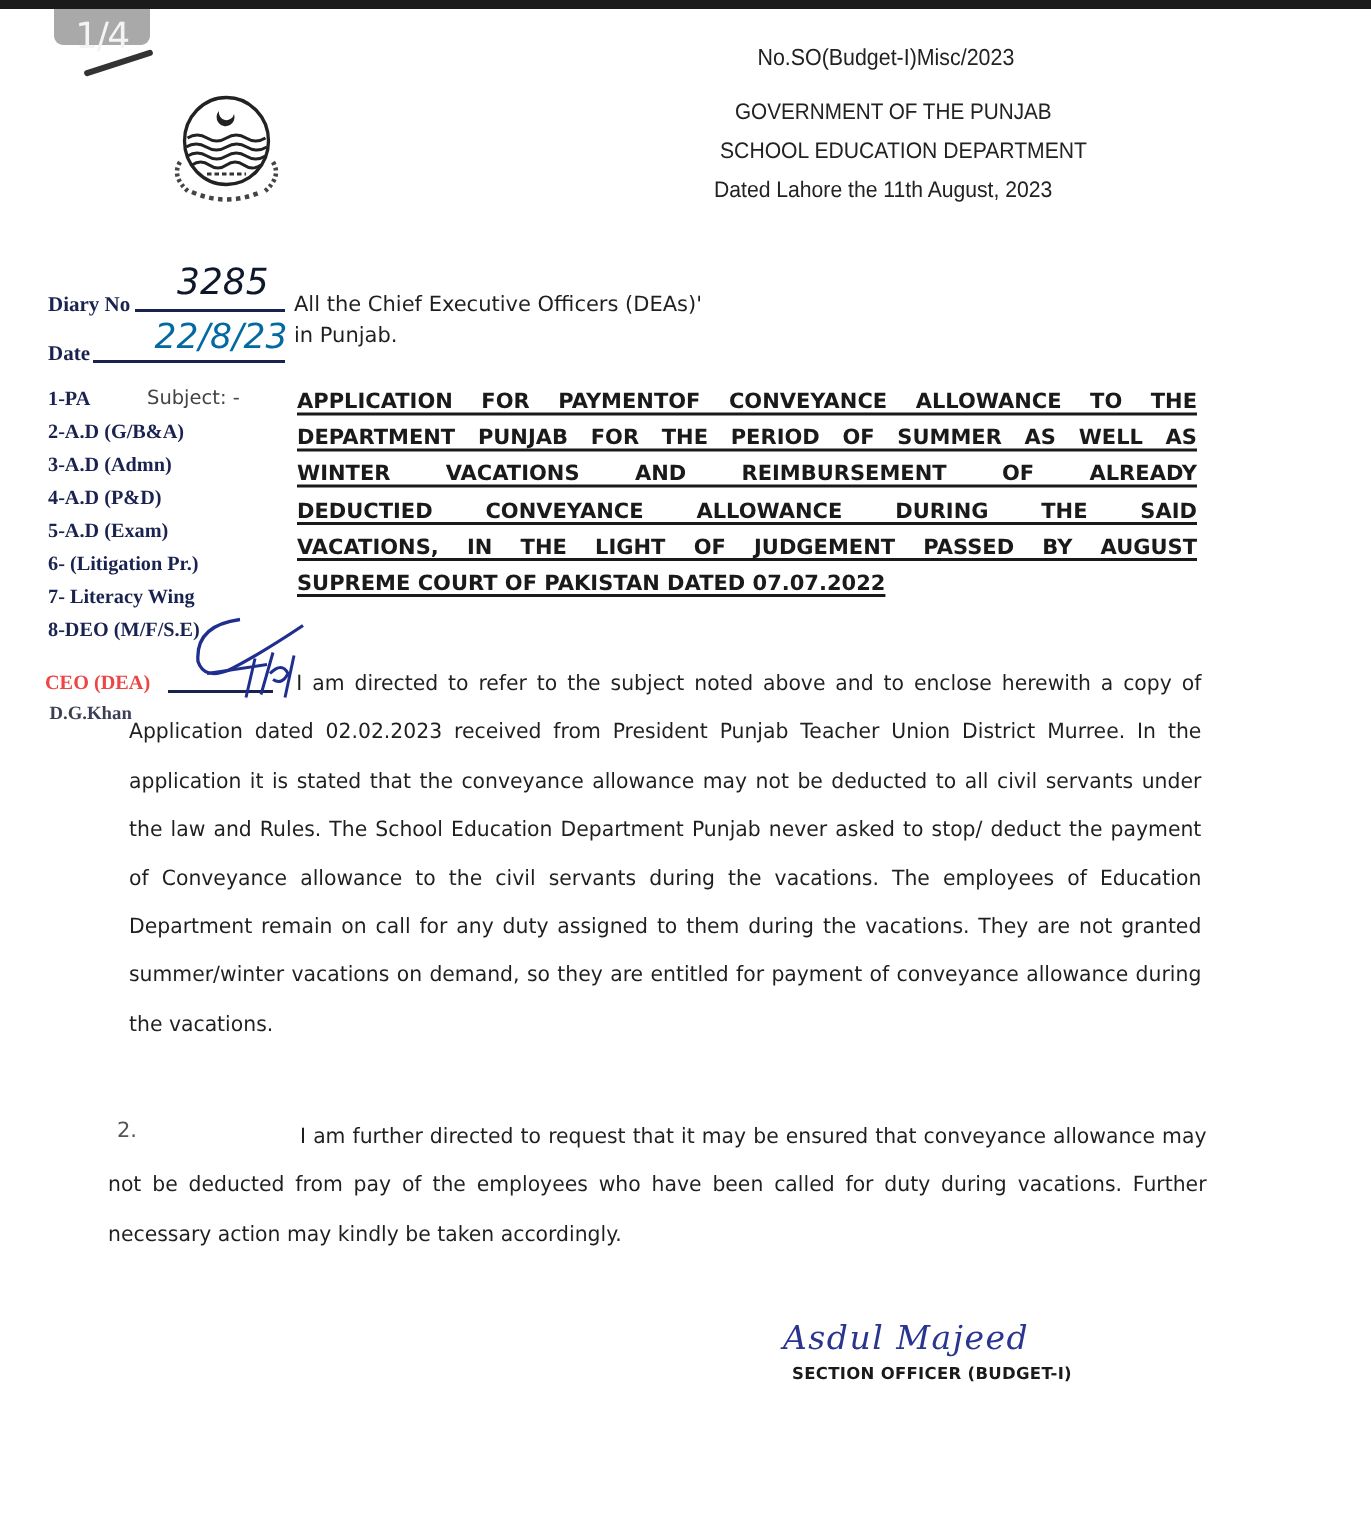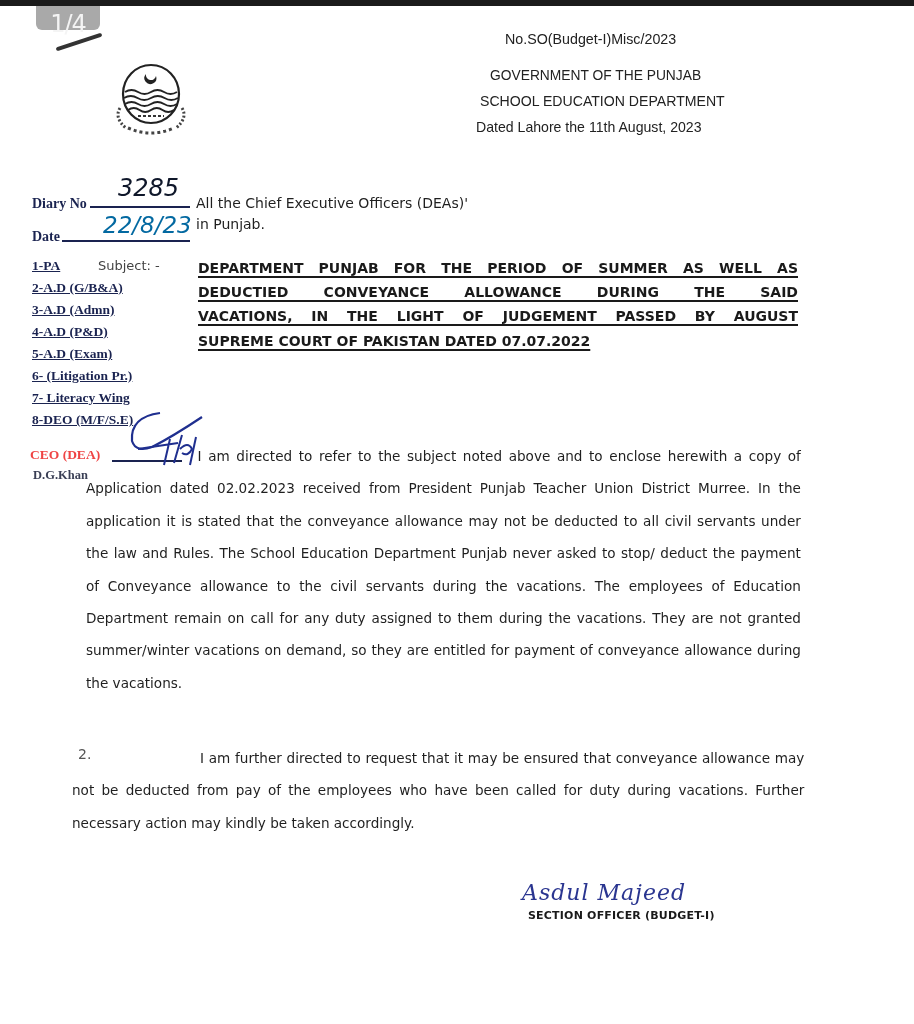--- a/index.html
+++ b/index.html
@@ -23,21 +23,21 @@
 
     .diary-label { position: absolute; left: 32px; top: 196px; font-family: "Liberation Serif", serif; font-weight: bold; font-size: 14px; color: #1a2350; }
     .diary-value { position: absolute; left: 118px; top: 174px; font-family: "DejaVu Sans", sans-serif; font-style: italic; font-size: 24px; color: #0f172a; }
     .diary-underline { position: absolute; left: 90px; top: 206px; width: 100px; height: 2px; background: #1a2350; }
     .date-label { position: absolute; left: 32px; top: 229px; font-family: "Liberation Serif", serif; font-weight: bold; font-size: 14px; color: #1a2350; }
     .date-value { position: absolute; left: 86px; top: 212px; font-family: "DejaVu Sans", sans-serif; font-style: italic; font-size: 23px; color: #0369a1; margin-left: 17px; }
     .date-underline { position: absolute; left: 62px; top: 240px; width: 128px; height: 2px; background: #1a2350; }
 
     .addressee { position: absolute; left: 196px; top: 193px; font-family: "DejaVu Sans", sans-serif; font-size: 14px; line-height: 21px; color: #1f1f1f; }
 
-    .dist-list { position: absolute; left: 32px; top: 255px; font-family: "Liberation Serif", serif; font-weight: bold; font-size: 13.5px; color: #1a2350; text-decoration: underline; }
+    .dist-list { position: absolute; left: 32px; top: 255px; font-family: "Liberation Serif", serif; font-weight: bold; font-size: 13.5px; color: #1a2350; }
     .dist-list div { height: 22px; line-height: 22px; }
 
     .subject-label { position: absolute; left: 98px; top: 258px; font-family: "DejaVu Sans", sans-serif; font-size: 13px; color: #444; }
 
     .subject {
       position: absolute; left: 198px; top: 256px; width: 600px;
       font-family: "DejaVu Sans", sans-serif; font-weight: bold; font-size: 14px; line-height: 24.2px;
       color: #1a1a1a; text-align: justify; text-align-last: justify;
       text-decoration: underline; text-underline-offset: 3px; text-decoration-thickness: 1.5px;
     }
@@ -102,21 +102,23 @@
   <div>4-A.D (P&amp;D)</div>
   <div>5-A.D (Exam)</div>
   <div>6- (Litigation Pr.)</div>
   <div>7- Literacy Wing</div>
   <div>8-DEO (M/F/S.E)</div>
 </div>
 
 <div class="subject-label">Subject: -</div>
 
 <div class="subject">
+  <div>APPLICATION FOR PAYMENTOF CONVEYANCE ALLOWANCE TO THE</div>
   <div>DEPARTMENT PUNJAB FOR THE PERIOD OF SUMMER AS WELL AS</div>
+  <div>WINTER VACATIONS AND REIMBURSEMENT OF ALREADY</div>
   <div>DEDUCTIED CONVEYANCE ALLOWANCE DURING THE SAID</div>
   <div>VACATIONS, IN THE LIGHT OF JUDGEMENT PASSED BY AUGUST</div>
   <div class="last">SUPREME COURT OF PAKISTAN DATED 07.07.2022</div>
 </div>
 
 <div class="cao-label">CEO (DEA)</div>
 <div class="cao-underline"></div>
 <div class="dgkhan-label">D.G.Khan</div>
 <svg class="scribble" viewBox="0 0 110 68">
   <path d="M52 8 q-30 4 -28 28 q4 12 20 6 q20 -10 50 -30" fill="none" stroke="#1f2f8f" stroke-width="2.2"></path>

